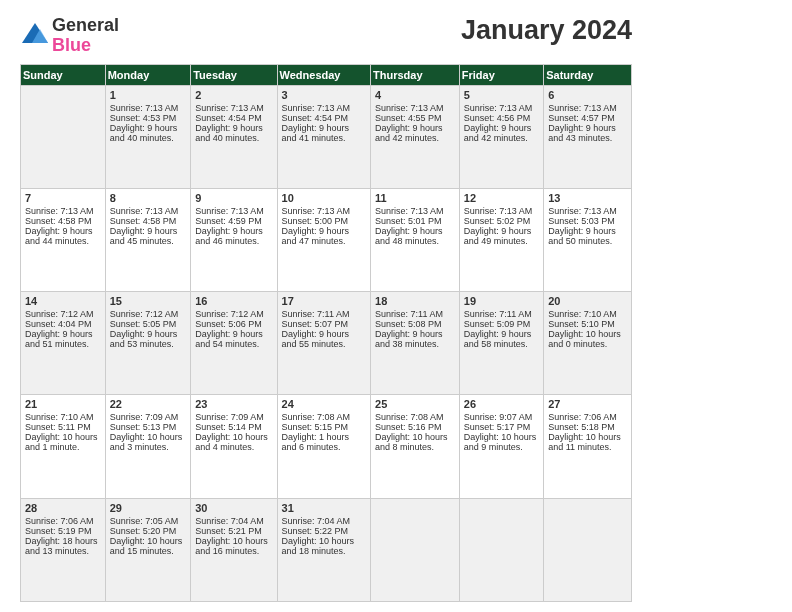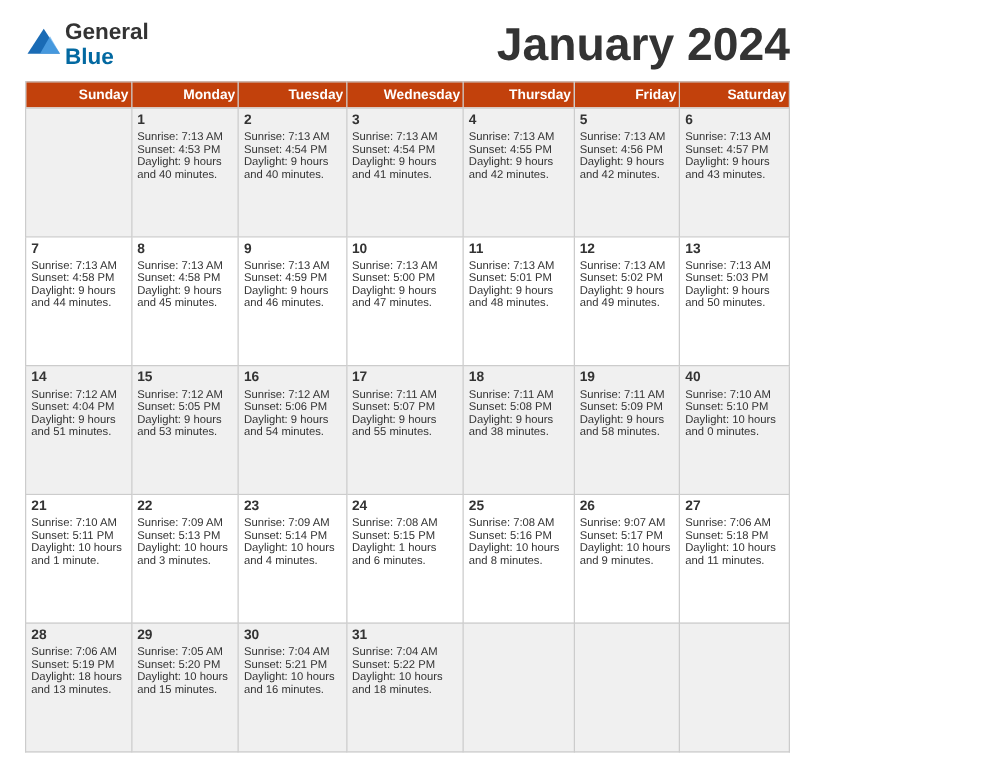--- a/index.html
+++ b/index.html
@@ -27,50 +27,50 @@
     .logo {
       display: flex;
       align-items: center;
     }
     .logo-text {
       font-size: 18px;
       font-weight: bold;
       line-height: 1.1;
     }
     .logo-general { color: #333; }
-    .logo-blue { color: #0369a1; }
+    .logo-blue { color: #ec4899; }
     .logo-icon {
       width: 30px;
       height: 30px;
       margin-right: 2px;
     }
     .title-block {
       text-align: right;
     }
     .month-title {
-      font-size: 37px;
+      font-size: 27px;
       font-weight: bold;
       color: #333;
       line-height: 1.1;
     }
     .location {
       font-size: 13px;
       color: #555;
     }
     table {
       width: 100%;
       border-collapse: collapse;
       flex: 1;
     }
     .day-header {
-      background-color: #c2410c;
+      background-color: #14532d;
       color: #fff;
       font-size: 11px;
       font-weight: bold;
-      text-align: right;
+      text-align: left;
       padding: 4px 2px;
       border: 1px solid #ccc;
     }
     td {
       border: 1px solid #ccc;
       vertical-align: top;
       padding: 3px 4px;
       font-size: 9px;
       color: #333;
       width: 113px;
@@ -200,21 +200,21 @@
         <span>Sunset: 5:07 PM</span><br>
         <span>Daylight: 9 hours and 55 minutes.</span></td>
           <td><span class="date-num">18</span>
         <span>Sunrise: 7:11 AM</span><br>
         <span>Sunset: 5:08 PM</span><br>
         <span>Daylight: 9 hours and 38 minutes.</span></td>
           <td><span class="date-num">19</span>
         <span>Sunrise: 7:11 AM</span><br>
         <span>Sunset: 5:09 PM</span><br>
         <span>Daylight: 9 hours and 58 minutes.</span></td>
-          <td><span class="date-num">40</span>
+          <td><span class="date-num">20</span>
         <span>Sunrise: 7:10 AM</span><br>
         <span>Sunset: 5:10 PM</span><br>
         <span>Daylight: 10 hours and 0 minutes.</span></td>
         </tr>
         <tr class="row-white">
           <td><span class="date-num">21</span>
         <span>Sunrise: 7:10 AM</span><br>
         <span>Sunset: 5:11 PM</span><br>
         <span>Daylight: 10 hours and 1 minute.</span></td>
           <td><span class="date-num">22</span>

